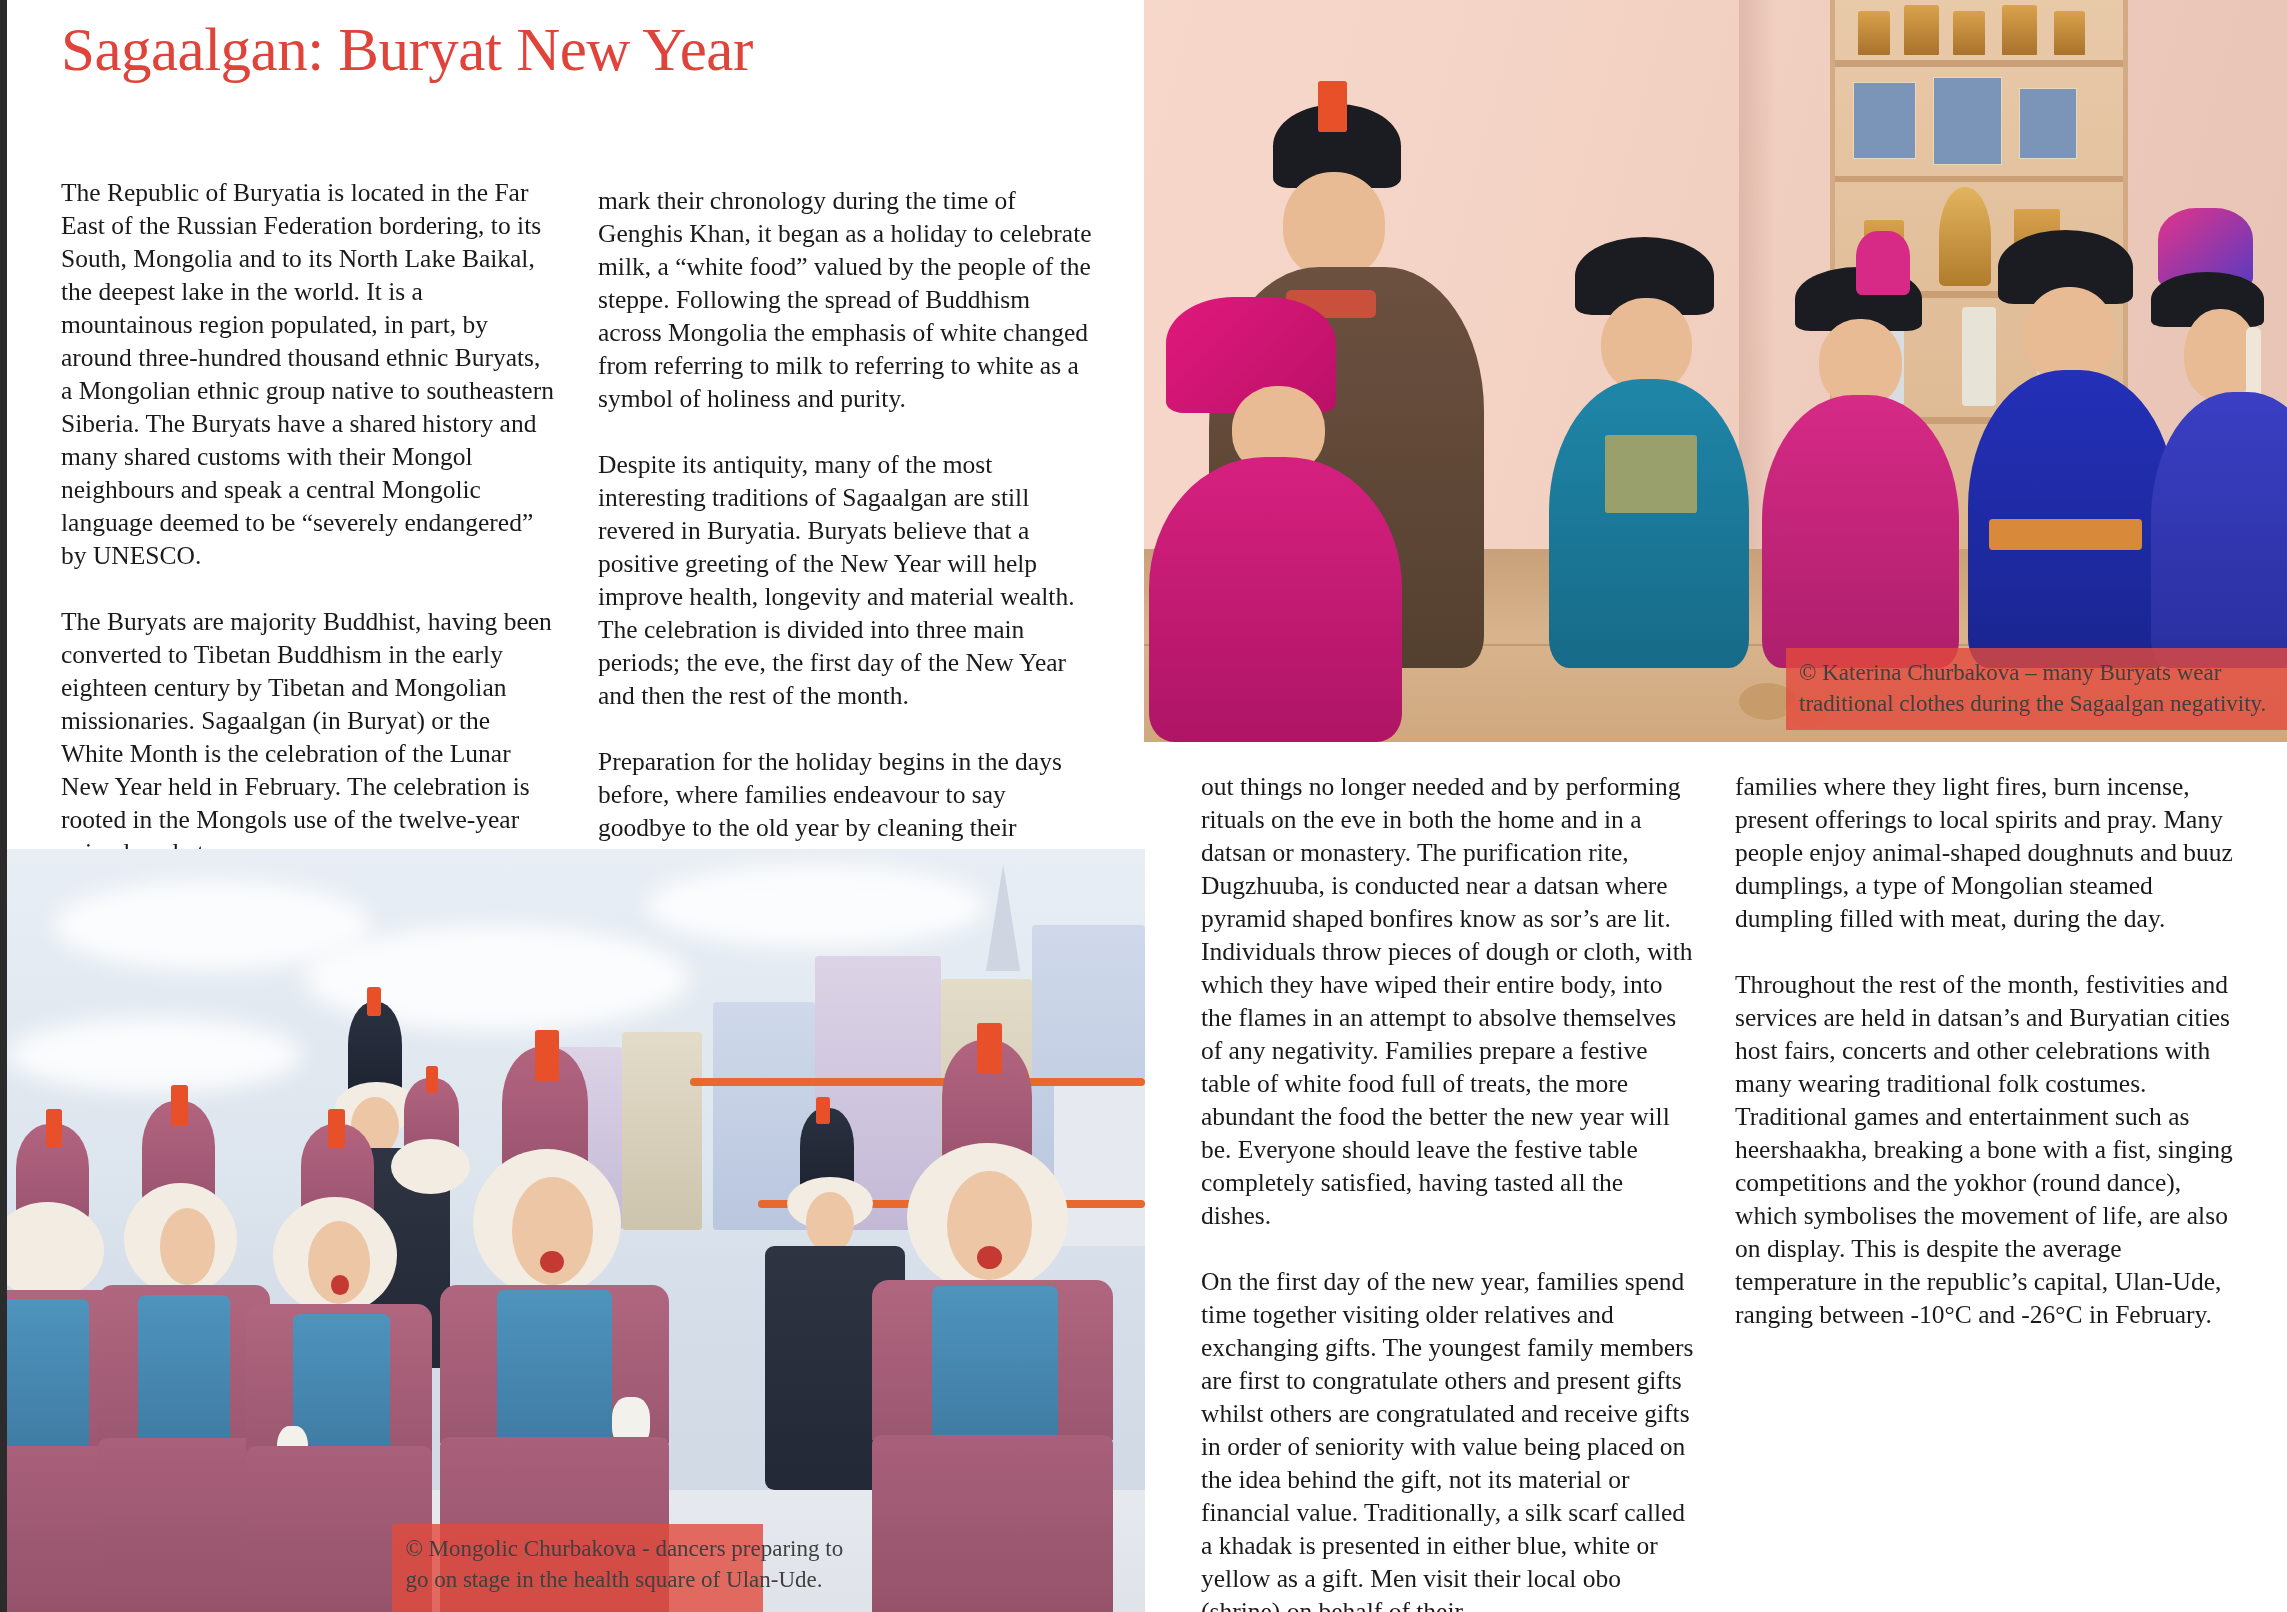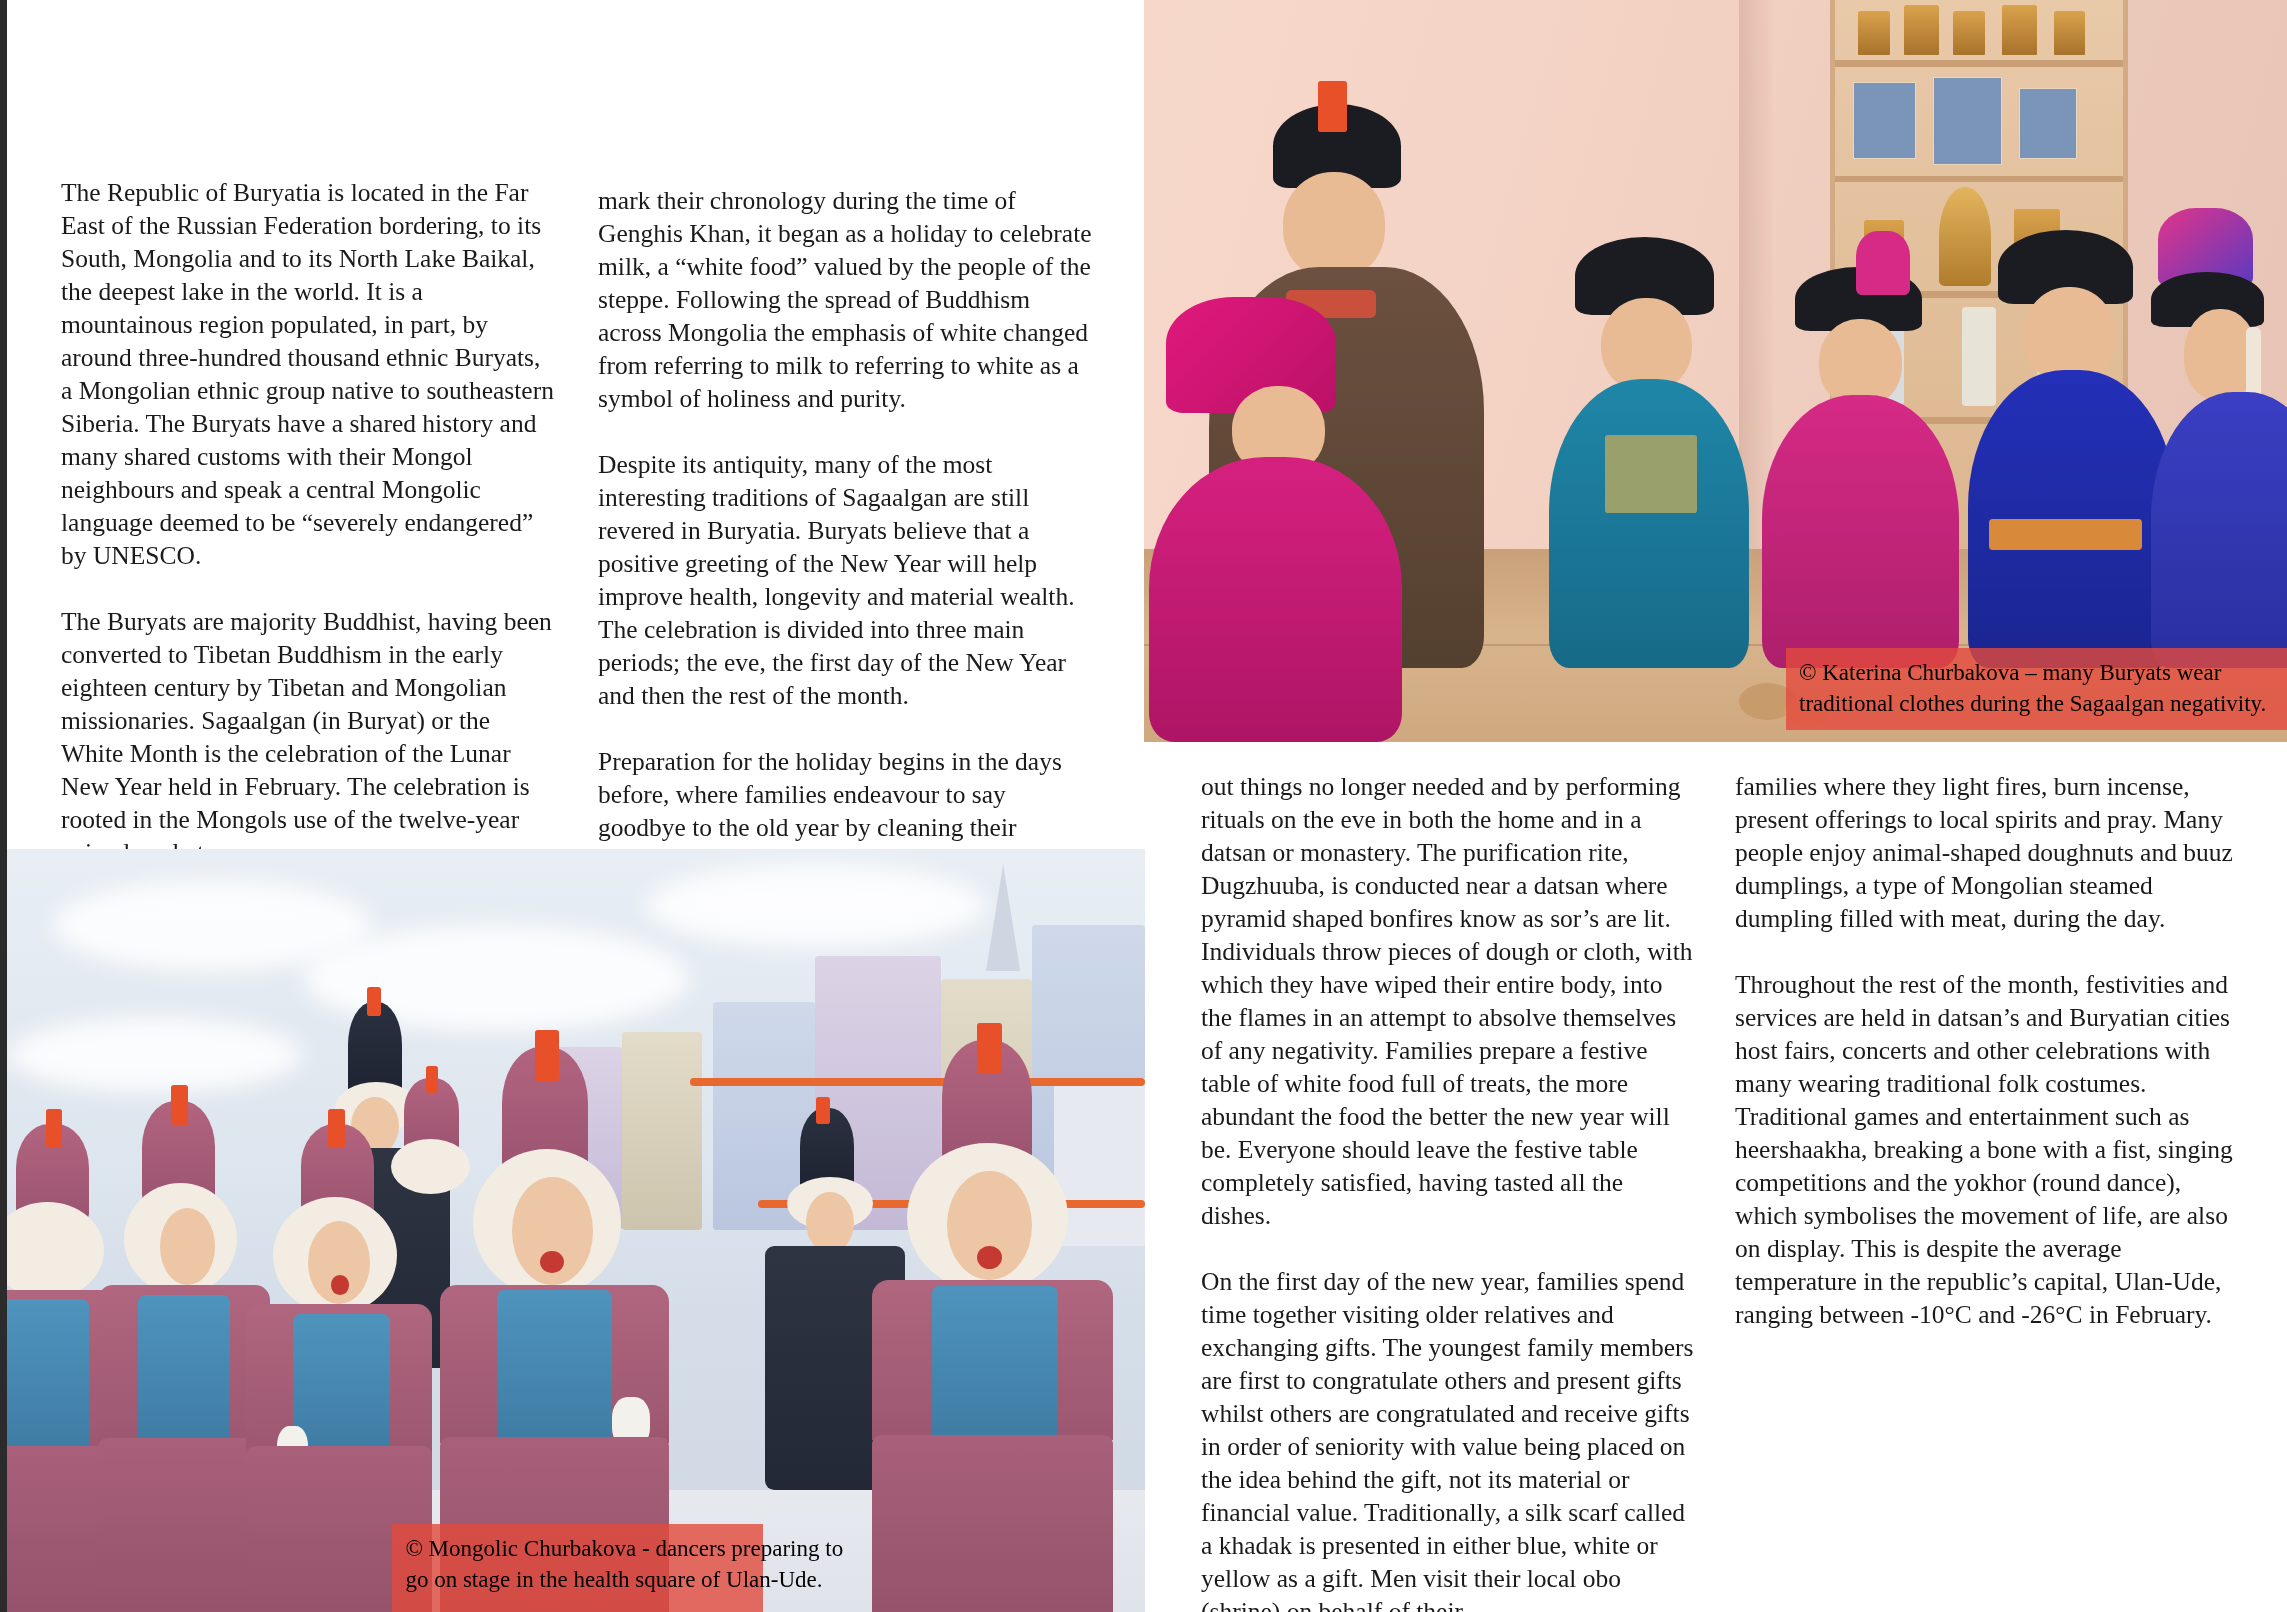--- a/index.html
+++ b/index.html
@@ -95,21 +95,21 @@
     height: 763px;
     background: #c9cfd8;
   }
 
   .photo-canvas { position: absolute; inset: 0; }
 
   
   .photo-caption {
     position: absolute;
     background: rgba(226, 74, 60, 0.80);
-    color: #000000;
+    color: #404040;
     font-size: 23px;
     line-height: 31px;
     padding: 9.3px 13px 11px 13px;
   }
   .caption-top-right {
     left: 642px;
     bottom: 12px;
     width: 502px;
   }
   .caption-bottom-left {
@@ -207,20 +207,21 @@
   .dark-coat { background: linear-gradient(180deg,#2e3442,#232836); border-radius: 9.3px; }
 </style>
 </head>
 <body>
 
 <div id="page">
 
   <div class="page-edge-left"></div>
 
   <div class="headline-block">
+    <h1 class="article-title">Sagaalgan: Buryat New Year</h1>
   </div>
 
   <div class="col col-top-1">
     <p>The Republic of Buryatia is located in the Far East of the Russian Federation bordering, to its South, Mongolia and to its North Lake Baikal, the deepest lake in the world. It is a mountainous region populated, in part, by around three-hundred thousand ethnic Buryats, a Mongolian ethnic group native to southeastern Siberia. The Buryats have a shared history and many shared customs with their Mongol neighbours and speak a central Mongolic language deemed to be “severely endangered” by UNESCO.</p>
     <p>The Buryats are majority Buddhist, having been converted to Tibetan Buddhism in the early eighteen century by Tibetan and Mongolian missionaries. Sagaalgan (in Buryat) or the White Month is the celebration of the Lunar New Year held in February. The celebration is rooted in the Mongols use of the twelve-year animal cycle to</p>
   </div>
 
   <div class="col col-top-2">
     <p>mark their chronology during the time of Genghis Khan, it began as a holiday to celebrate milk, a “white food” valued by the people of the steppe. Following the spread of Buddhism across Mongolia the emphasis of white changed from referring to milk to referring to white as a symbol of holiness and purity.</p>
     <p>Despite its antiquity, many of the most interesting traditions of Sagaalgan are still revered in Buryatia. Buryats believe that a positive greeting of the New Year will help improve health, longevity and material wealth. The celebration is divided into three main periods; the eve, the first day of the New Year and then the rest of the month.</p>

